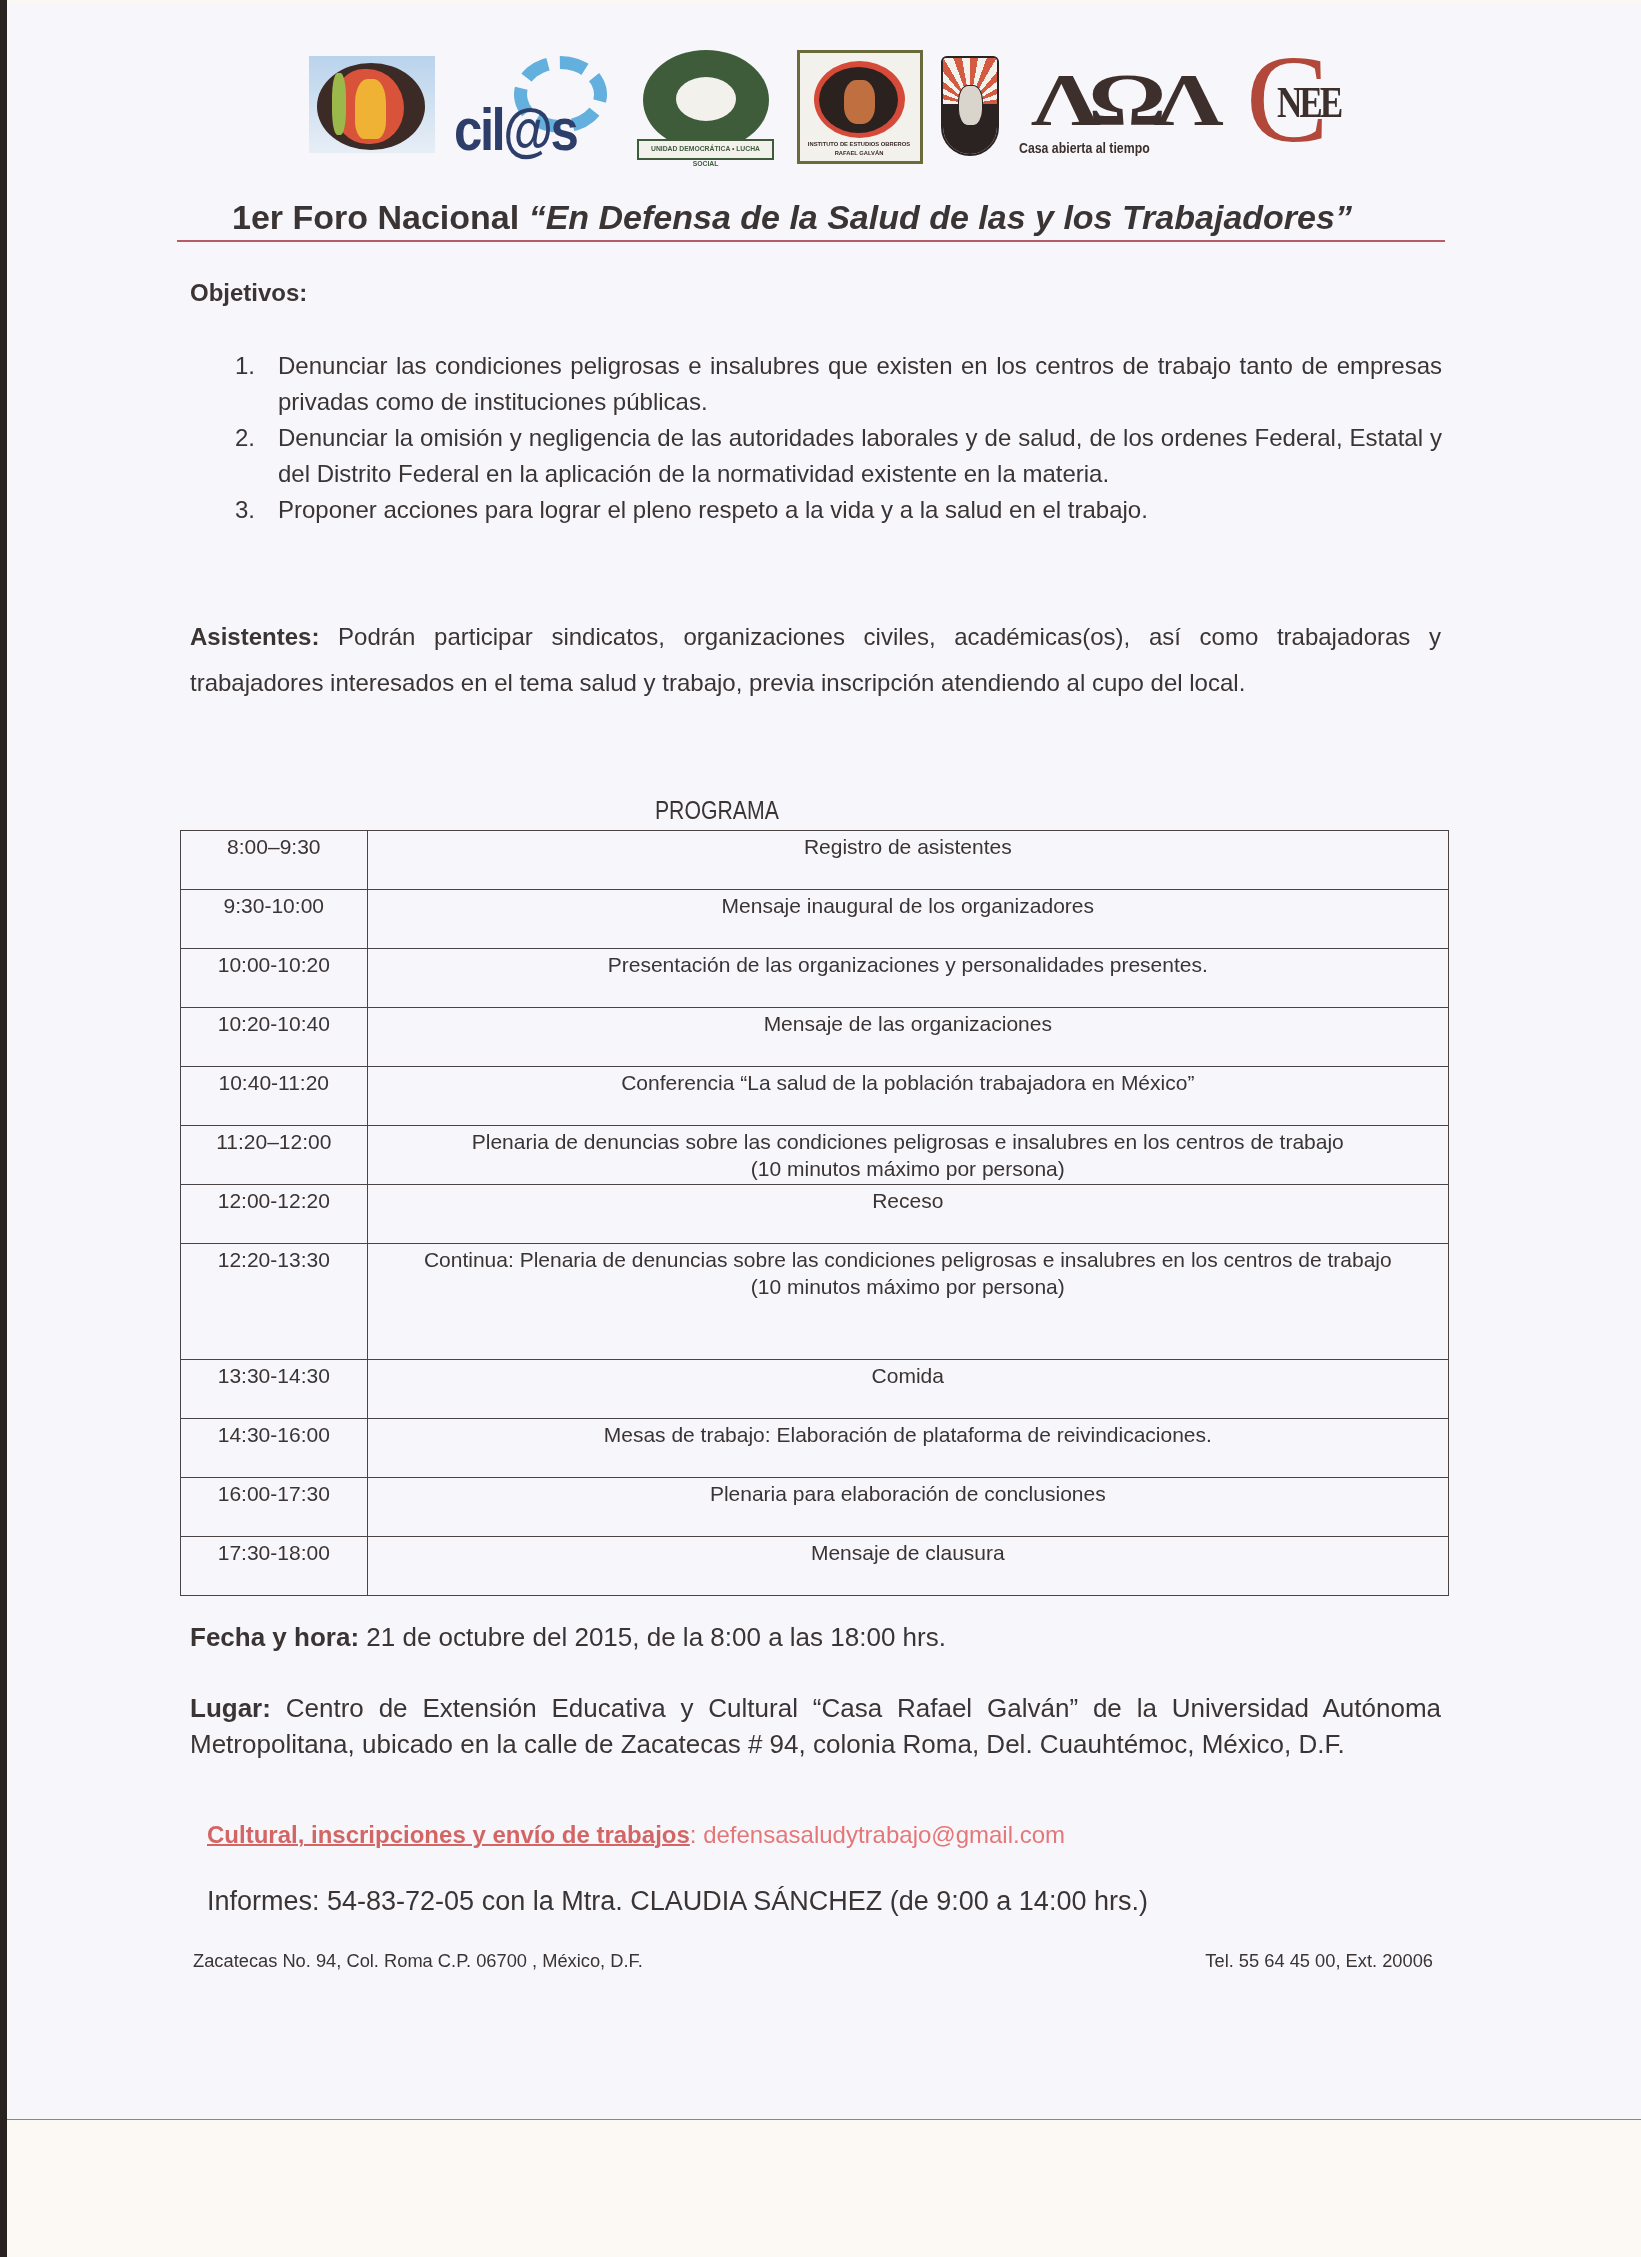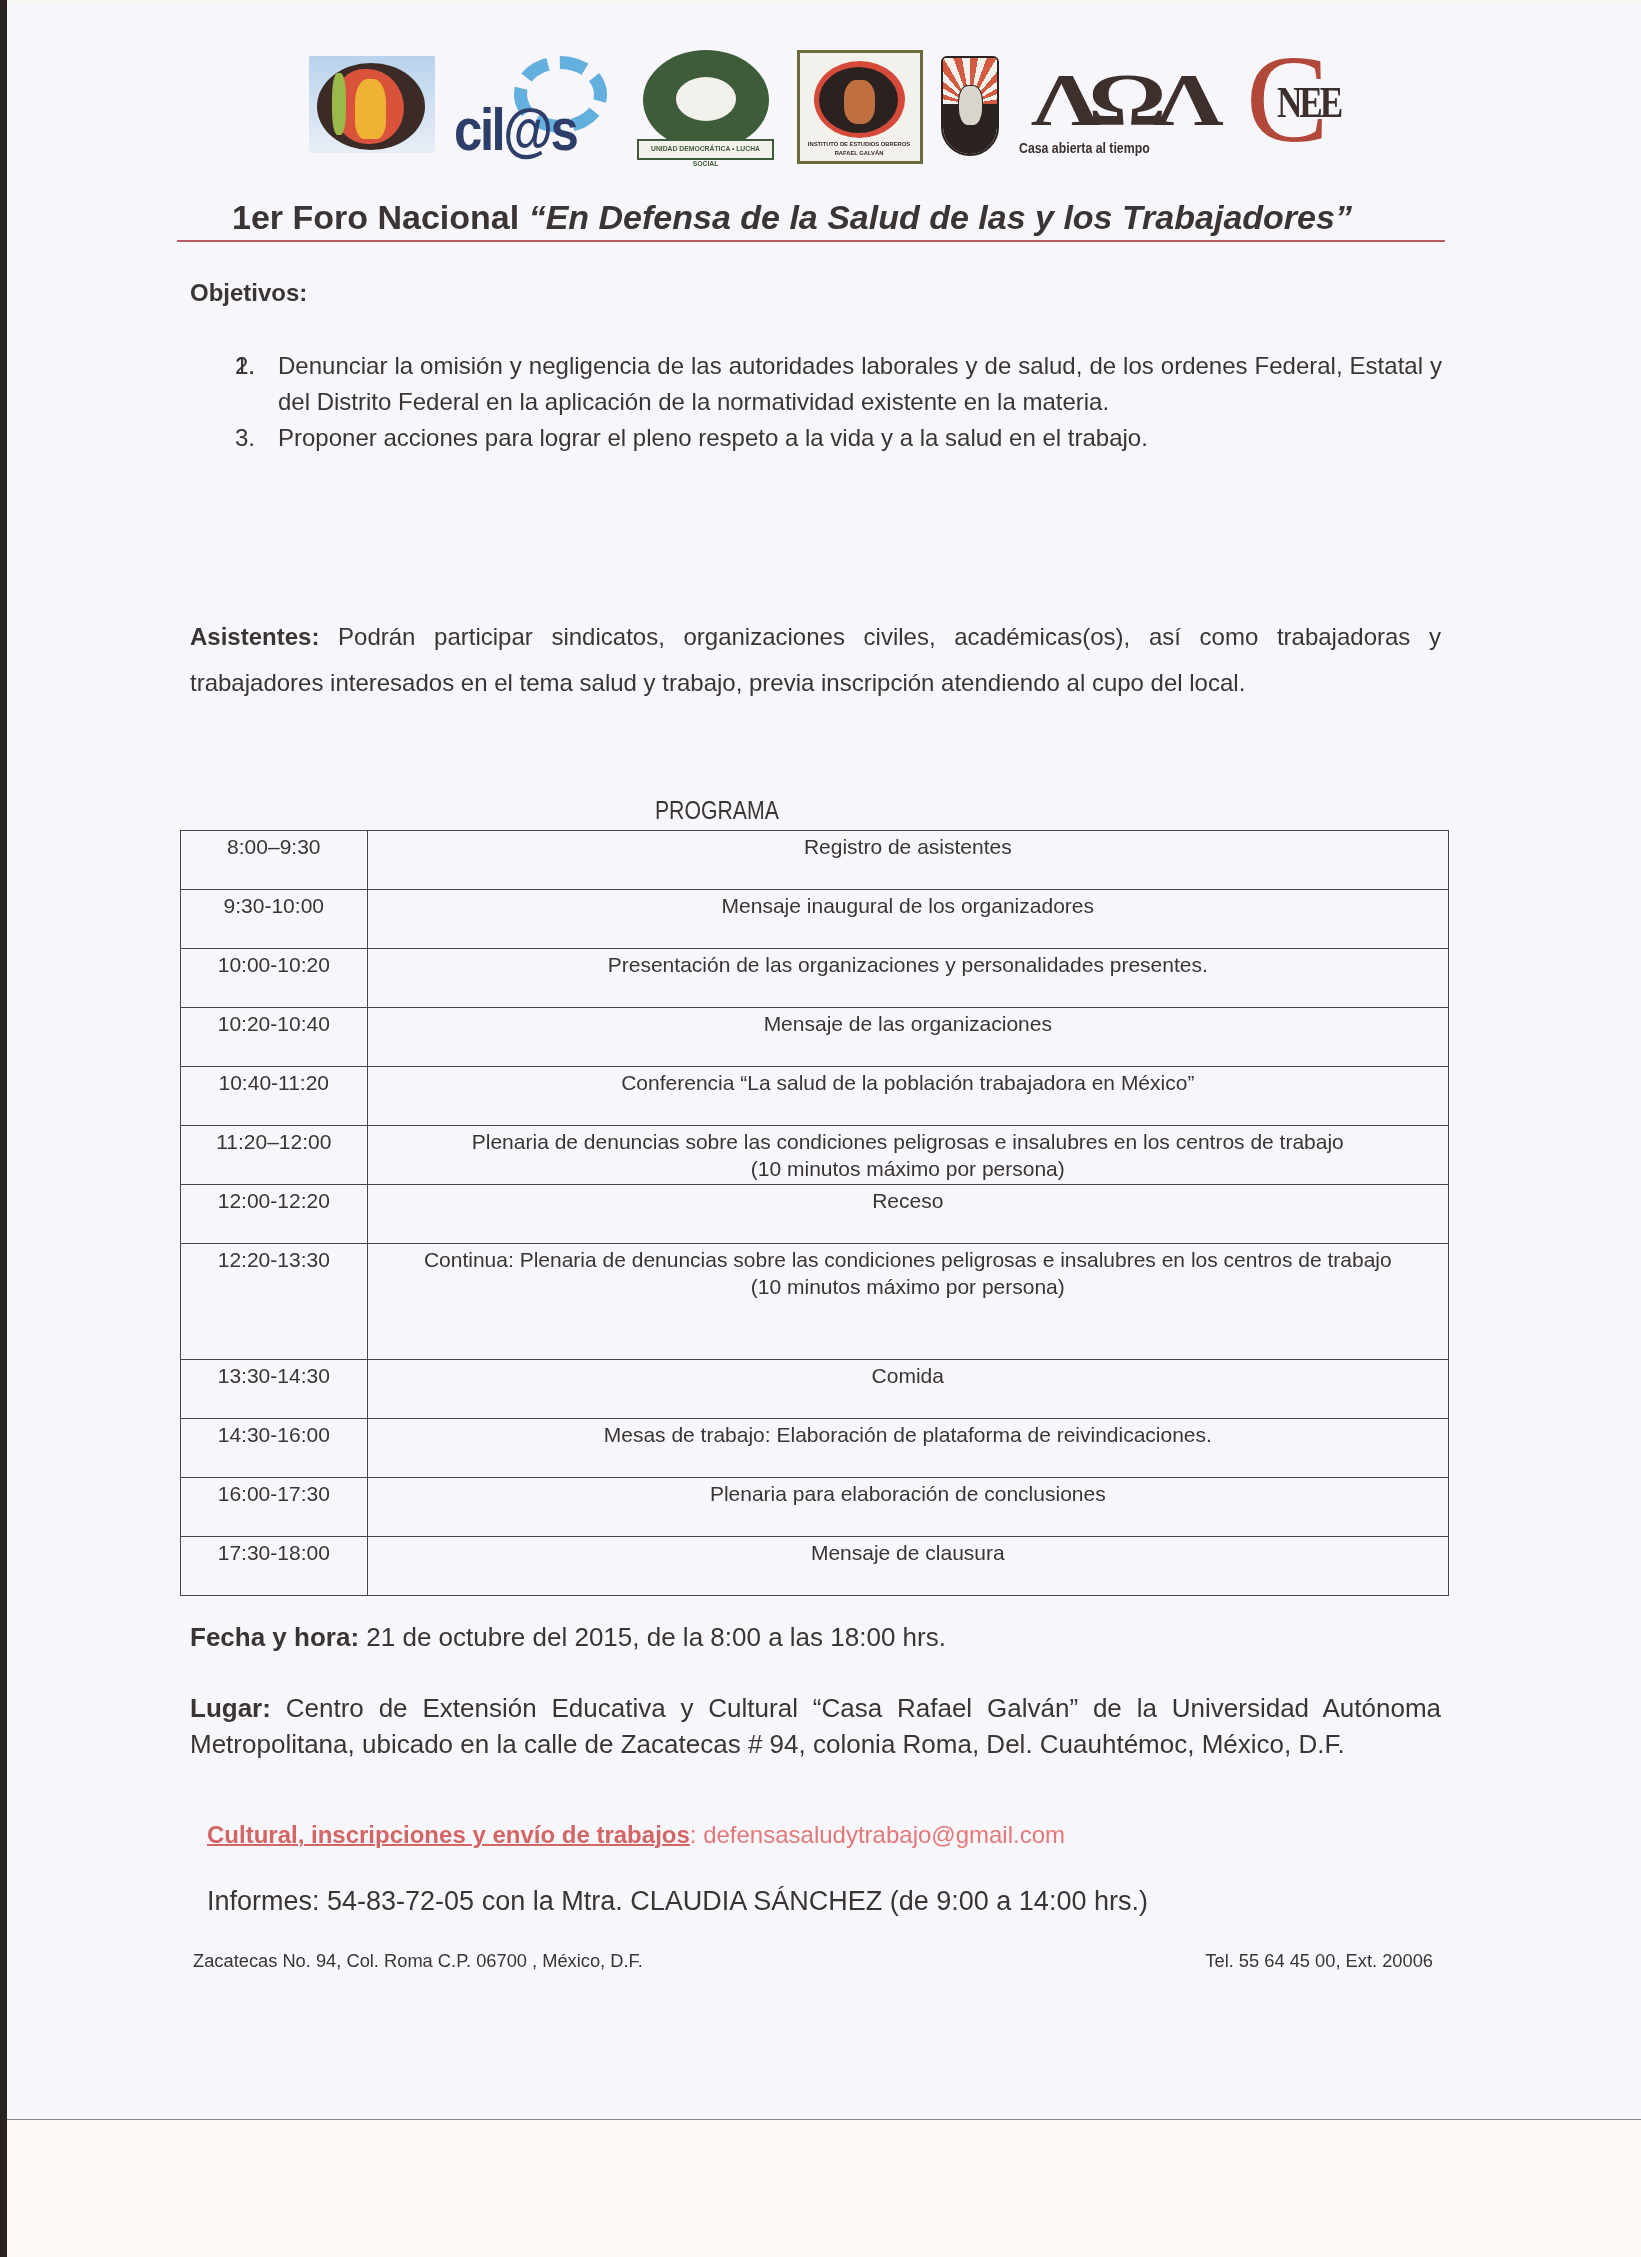--- a/index.html
+++ b/index.html
@@ -130,21 +130,21 @@
   </div>
 </div>
 
 <div class="title">
   <span>1er Foro Nacional </span><span class="italic">“En Defensa de la Salud de las y los Trabajadores”</span>
 </div>
 <div class="title-rule"></div>
 
 <div class="h-obj">Objetivos:</div>
 <ol class="objectives">
-  <li><span class="num">1.</span></li>
+  <li><span class="num">1.</span><span>Denunciar las condiciones peligrosas e insalubres que existen en los centros de trabajo tanto de empresas privadas como de instituciones públicas.</span></li>
   <li><span class="num">2.</span><span>Denunciar la omisión y negligencia de las autoridades laborales y de salud, de los ordenes Federal, Estatal y del Distrito Federal en la aplicación de la normatividad existente en la materia.</span></li>
   <li><span class="num">3.</span><span>Proponer acciones para  lograr el pleno respeto a la vida y a la salud en el trabajo.</span></li>
 </ol>
 
 <div class="assist">
   <b>Asistentes:</b><span> Podrán participar sindicatos, organizaciones civiles, académicas(os), así como trabajadoras y trabajadores interesados en el tema salud y trabajo, previa inscripción atendiendo al cupo del local.</span>
 </div>
 
 <div class="prog-title"><span>PROGRAMA</span></div>
 

